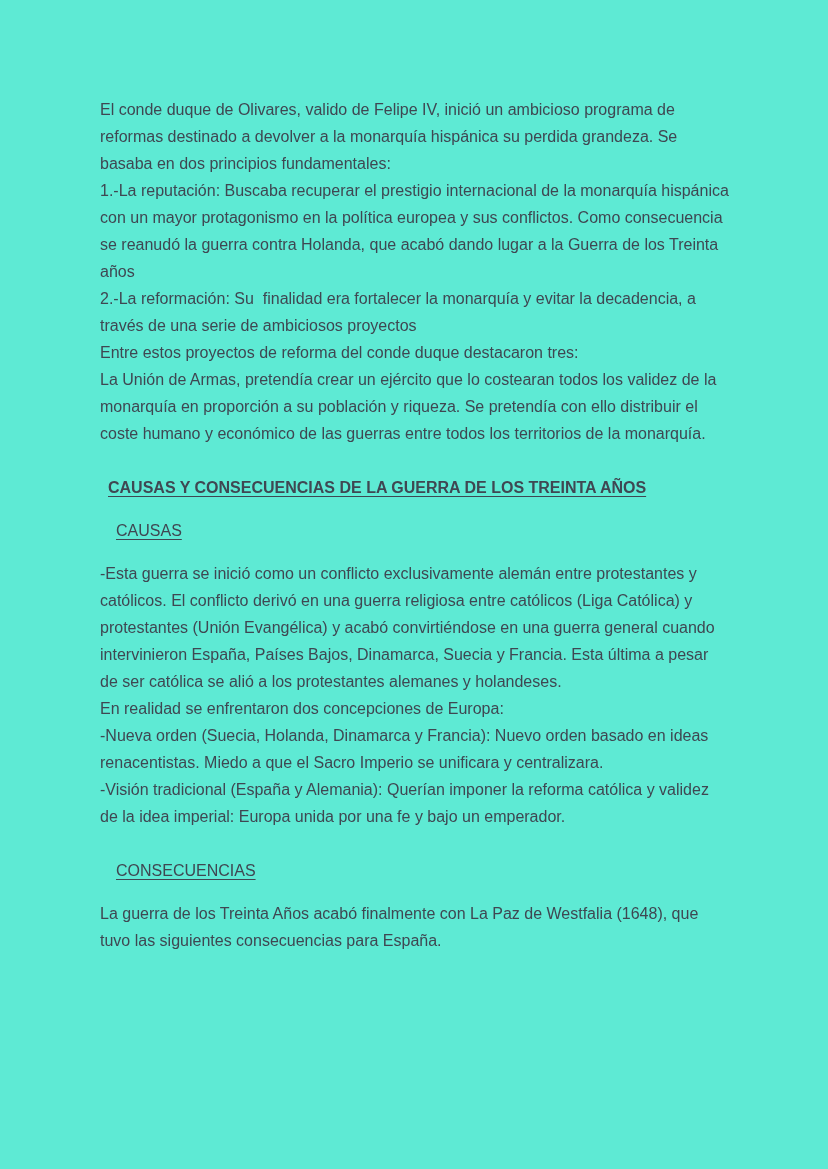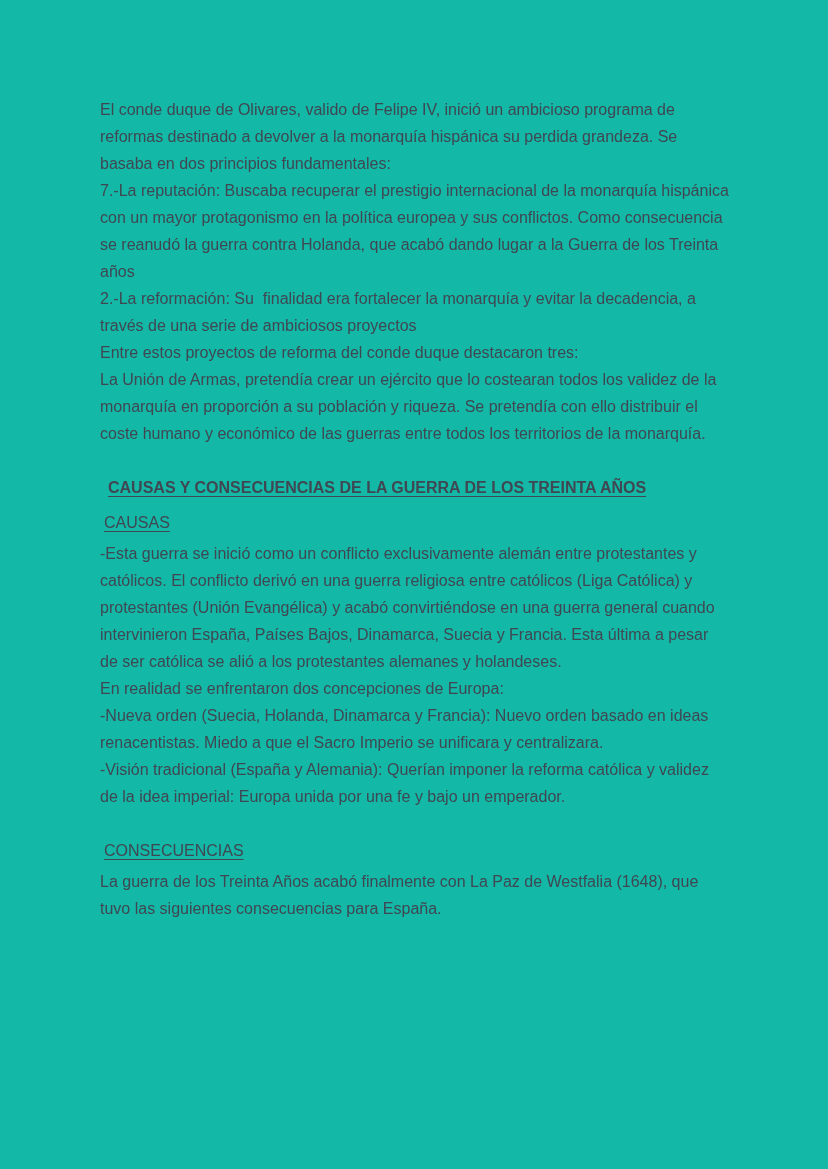--- a/index.html
+++ b/index.html
@@ -12,59 +12,59 @@
     height: 1169px;
     font-family: "Liberation Sans", "DejaVu Sans", sans-serif;
     color: #3f4752;
     overflow: hidden;
   }
   .page {
     box-sizing: border-box;
     width: 828px;
     height: 1169px;
     padding: 96px 98px 40px 100px;
-    background: #14b8a6;
+    background: #5eead4;
   }
   .doc p {
     margin: 0;
     font-size: 16px;
     line-height: 27px;
     white-space: pre-wrap;
   }
   .section {
     margin: 0 0 27px 0;
   }
   .heading {
     margin: 8px;
     font-size: 16px;
     line-height: 27px;
     font-weight: bold;
     text-decoration: underline;
     text-underline-offset: 3px;
   }
   .subheading {
-    margin: 4px;
+    margin: 16px;
     font-size: 16px;
     line-height: 27px;
     font-weight: normal;
     text-decoration: underline;
     text-underline-offset: 3px;
   }
   strong.marker {
     font-weight: bold;
   }
 </style>
 </head>
 <body>
 
 <div class="page doc">
 
   <div class="section">
     <p>El conde duque de Olivares, valido de Felipe IV, inició un ambicioso programa de reformas destinado a devolver a la monarquía hispánica su perdida grandeza. Se basaba en dos principios fundamentales:</p>
-    <p>7.-La reputación: Buscaba recuperar el prestigio internacional de la monarquía hispánica con un mayor protagonismo en la política europea y sus conflictos. Como consecuencia se reanudó la guerra contra Holanda, que acabó dando lugar a la Guerra de los Treinta años</p>
+    <p>1.-La reputación: Buscaba recuperar el prestigio internacional de la monarquía hispánica con un mayor protagonismo en la política europea y sus conflictos. Como consecuencia se reanudó la guerra contra Holanda, que acabó dando lugar a la Guerra de los Treinta años</p>
     <p>2.-La reformación: Su  finalidad era fortalecer la monarquía y evitar la decadencia, a través de una serie de ambiciosos proyectos</p>
     <p>Entre estos proyectos de reforma del conde duque destacaron tres:</p>
     <p>La Unión de Armas, pretendía crear un ejército que lo costearan todos los validez de la monarquía en proporción a su población y riqueza. Se pretendía con ello distribuir el coste humano y económico de las guerras entre todos los territorios de la monarquía.</p>
   </div>
 
   <div class="section">
     <h2 class="heading">CAUSAS Y CONSECUENCIAS DE LA GUERRA DE LOS TREINTA AÑOS</h2>
     <h3 class="subheading">CAUSAS</h3>
     <p>-Esta guerra se inició como un conflicto exclusivamente alemán entre protestantes y católicos. El conflicto derivó en una guerra religiosa entre católicos (Liga Católica) y protestantes (Unión Evangélica) y acabó convirtiéndose en una guerra general cuando intervinieron España, Países Bajos, Dinamarca, Suecia y Francia. Esta última a pesar de ser católica se alió a los protestantes alemanes y holandeses.</p>
     <p>En realidad se enfrentaron dos concepciones de Europa:</p>

